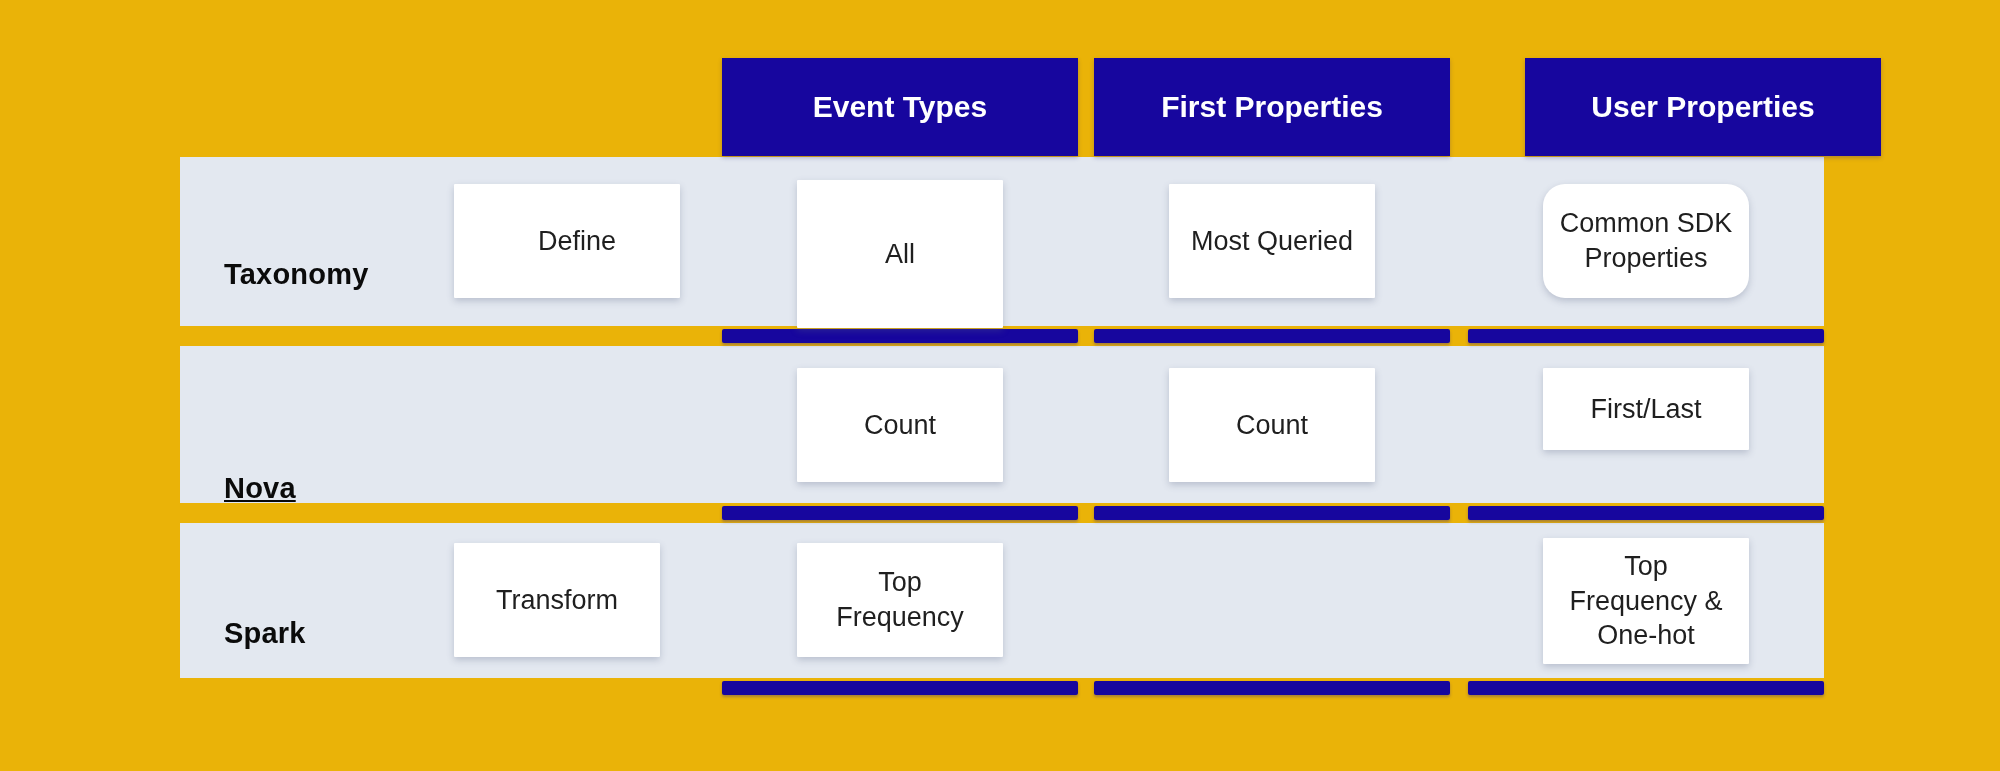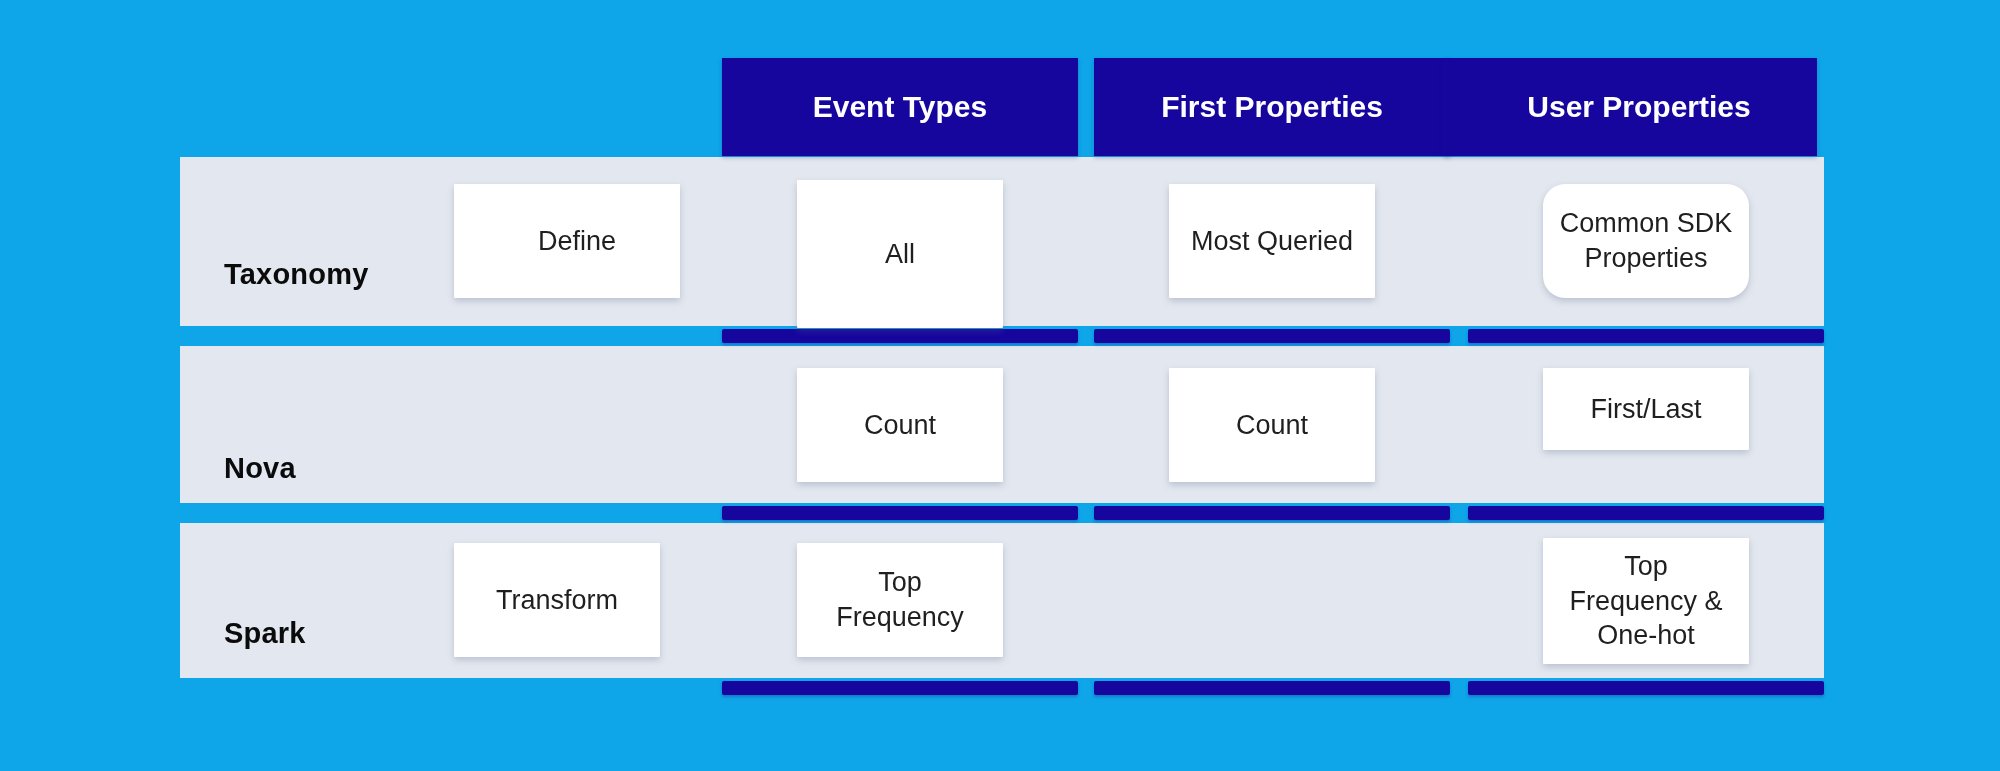--- a/index.html
+++ b/index.html
@@ -1,19 +1,19 @@
 <!DOCTYPE html>
 <html><head>
 <meta charset="utf-8">
 <style>
   html,body{margin:0;padding:0;background:#ffffff;}
   #canvas{
     position:relative;
     width:2000px;height:771px;
-    background:#0ea5e9;
+    background:#eab308;
     font-family:"Liberation Sans", sans-serif;
     overflow:hidden;
   }
   .abs{position:absolute;}
   .col-header{
     height:98px;width:356px;top:58px;
     display:flex;align-items:center;justify-content:center;
     color:#ffffff;font-weight:700;font-size:30px;
     box-shadow:0 2px 4px rgba(30,20,120,0.25);
   }
@@ -51,21 +51,21 @@
   <div class="abs band" style="top: 157px; height: 169px; background: rgb(227, 232, 240);"></div>
   <div class="abs band" style="top: 346px; height: 157px; background: rgb(227, 232, 240);"></div>
   <div class="abs band" style="top: 523px; height: 155px; background: rgb(227, 232, 240);"></div>
 
   <div class="abs col-header blue-fill" style="left: 722px; background: rgb(23, 6, 158);">
     <span>Event Types</span>
   </div>
   <div class="abs col-header blue-fill" style="left: 1094px; background: rgb(23, 6, 158);">
     <span>First Properties</span>
   </div>
-  <div class="abs col-header blue-fill" style="left: 1444px; background: rgb(23, 6, 158); padding-left: 17px;">
+  <div class="abs col-header blue-fill" style="left: 1525px; background: rgb(23, 6, 158);">
     <span>User Properties</span>
   </div>
 
   <div class="abs bar blue-fill" style="left: 722px; top: 329px; background: rgb(23, 6, 158);"></div>
   <div class="abs bar blue-fill" style="left: 1094px; top: 329px; background: rgb(23, 6, 158);"></div>
   <div class="abs bar blue-fill" style="left: 1468px; top: 329px; background: rgb(23, 6, 158);"></div>
 
   <div class="abs bar blue-fill" style="left: 722px; top: 506px; background: rgb(23, 6, 158);"></div>
   <div class="abs bar blue-fill" style="left: 1094px; top: 506px; background: rgb(23, 6, 158);"></div>
   <div class="abs bar blue-fill" style="left: 1468px; top: 506px; background: rgb(23, 6, 158);"></div>
@@ -74,21 +74,21 @@
   <div class="abs bar blue-fill" style="left: 1094px; top: 681px; background: rgb(23, 6, 158);"></div>
   <div class="abs bar blue-fill" style="left: 1468px; top: 681px; background: rgb(23, 6, 158);"></div>
 
   <div class="abs row-label" style="left:224px;top:157px;height:169px;">Taxonomy</div>
   <div class="abs cellbox" style="left: 454px; top: 184px; height: 114px; background: rgb(255, 255, 255); padding-left: 20px;">Define</div>
   <div class="abs cellbox" style="left: 797px; top: 180px; height: 148px; background: rgb(255, 255, 255);">All</div>
   <div class="abs cellbox" style="left: 1169px; top: 184px; height: 114px; background: rgb(255, 255, 255);">Most Queried</div>
   <div class="abs cellbox" style="left: 1543px; top: 184px; height: 114px; background: rgb(255, 255, 255); border-radius: 22px;">Common SDK
 Properties</div>
 
-  <div class="abs row-label" style="left:224px;top:346px;height:179px;">Nova</div>
+  <div class="abs row-label" style="left:224px;top:366px;height:179px;text-decoration:underline;">Nova</div>
   <div class="abs cellbox" style="left: 797px; top: 368px; height: 114px; background: rgb(255, 255, 255);">Count</div>
   <div class="abs cellbox" style="left: 1169px; top: 368px; height: 114px; background: rgb(255, 255, 255);">Count</div>
   <div class="abs cellbox" style="left: 1543px; top: 368px; height: 82px; background: rgb(255, 255, 255); text-align: right;">First/Last</div>
 
   <div class="abs row-label" style="left:224px;top:523px;height:155px;">Spark</div>
   <div class="abs cellbox" style="left: 454px; top: 543px; height: 114px; background: rgb(255, 255, 255);">Transform</div>
   <div class="abs cellbox" style="left: 797px; top: 543px; height: 114px; background: rgb(255, 255, 255);">Top
 Frequency</div>
   <div class="abs cellbox" style="left: 1543px; top: 538px; height: 126px; background: rgb(255, 255, 255);">Top
 Frequency &amp;

